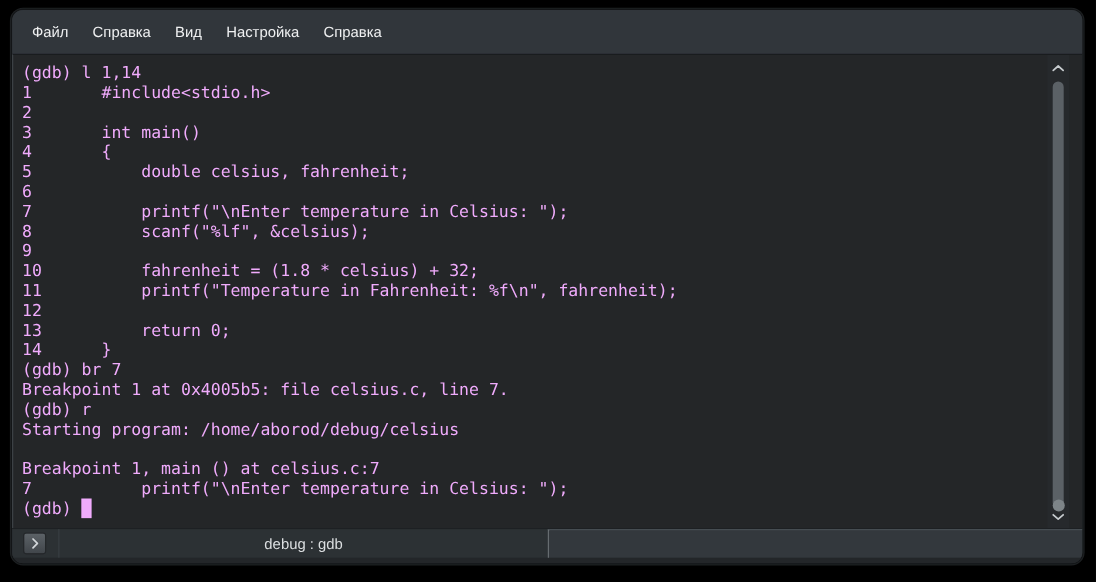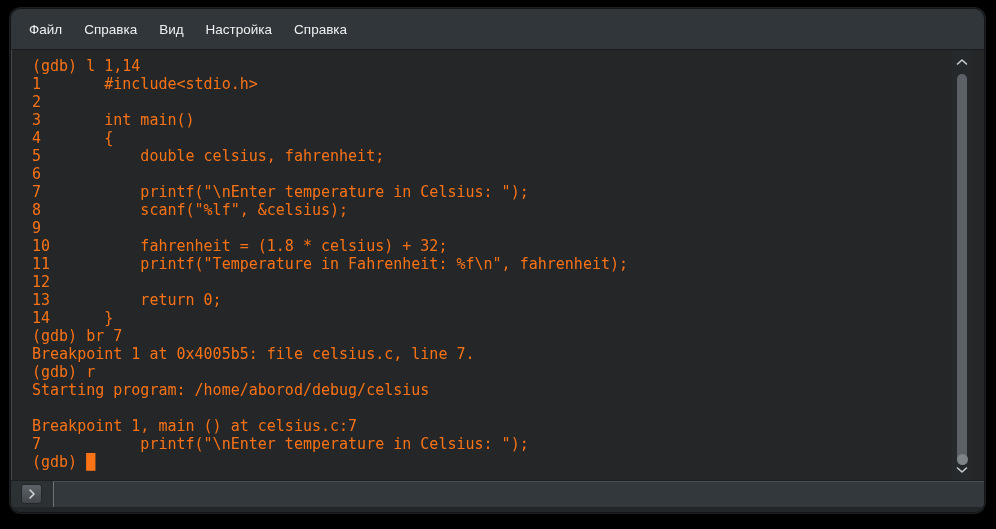--- a/index.html
+++ b/index.html
@@ -48,26 +48,26 @@
   .terminal {
     position: relative;
     height: 433px;
     background: #242628;
     border-top: 1px solid #191c1e;
     border-left: 1px solid #43484d;
     box-sizing: border-box;
   }
   .term-text {
     position: absolute;
-    left: 20px; top: 7px;
+    left: 8px; top: 7px;
     margin: 0;
     font-family: "DejaVu Sans Mono", monospace;
     font-size: 15px;
     line-height: 18px;
-    color: #f97316;
+    color: #f0abfc;
     white-space: pre;
     tab-size: 8;
     -moz-tab-size: 8;
   }
 
   
   .scrollbar {
     position: absolute;
     top: 0; bottom: 0;
     right: 12px;
@@ -205,17 +205,20 @@
     <div class="tabbar">
       <div class="tabbar-left">
         <div class="newtab-btn">
           <span>
             <svg width="8" height="12" viewBox="0 0 8 12">
               <polyline points="2,2 6,6 2,10" fill="none" stroke="#d3d7da" stroke-width="1.6" stroke-linecap="round" stroke-linejoin="round"></polyline>
             </svg>
           </span>
         </div>
       </div>
+      <div class="tab">
+        <span class="tab-label">debug : gdb</span>
+      </div>
       <div class="tab-filler"></div>
     </div>
 
   </div>
 </div>
 
 </body></html>

